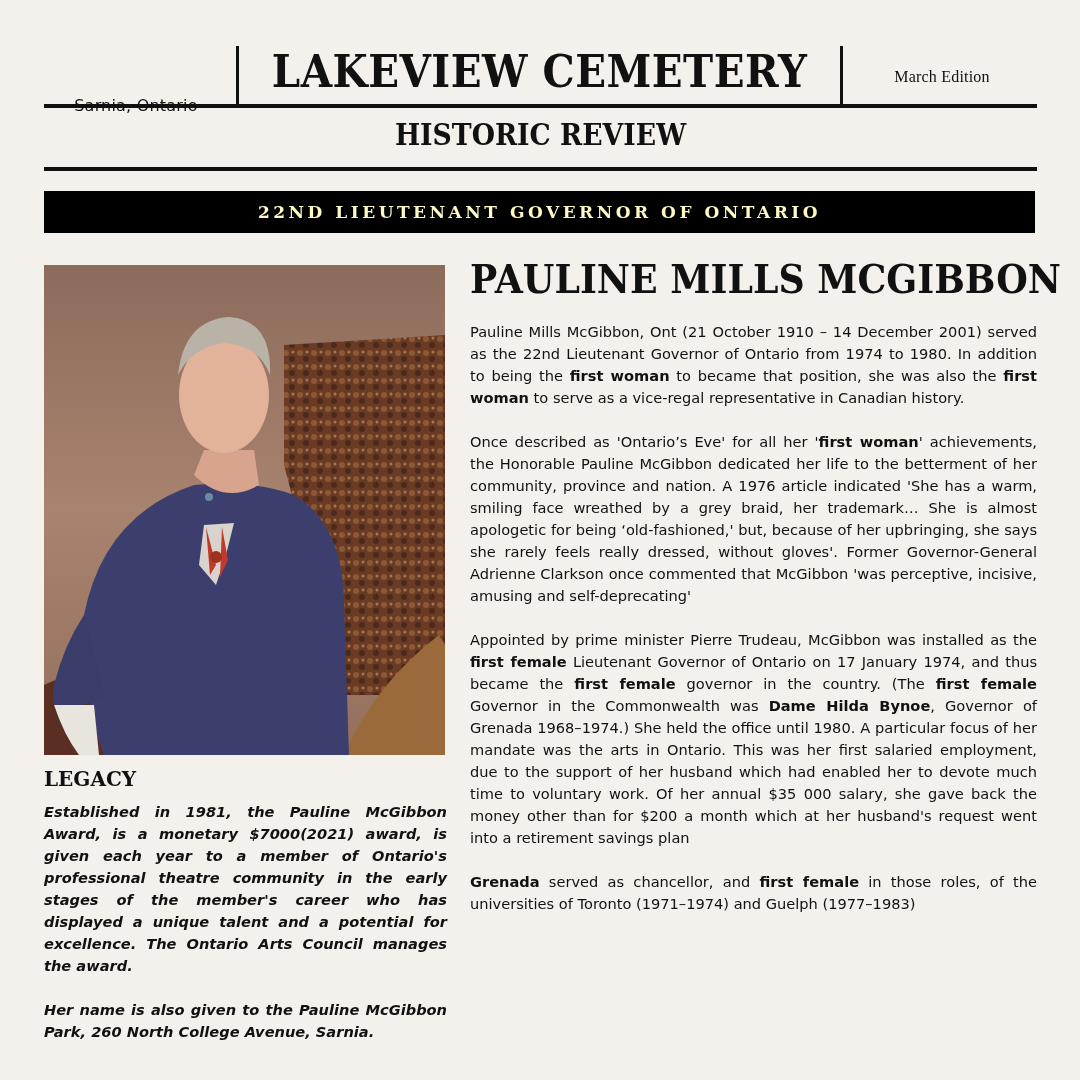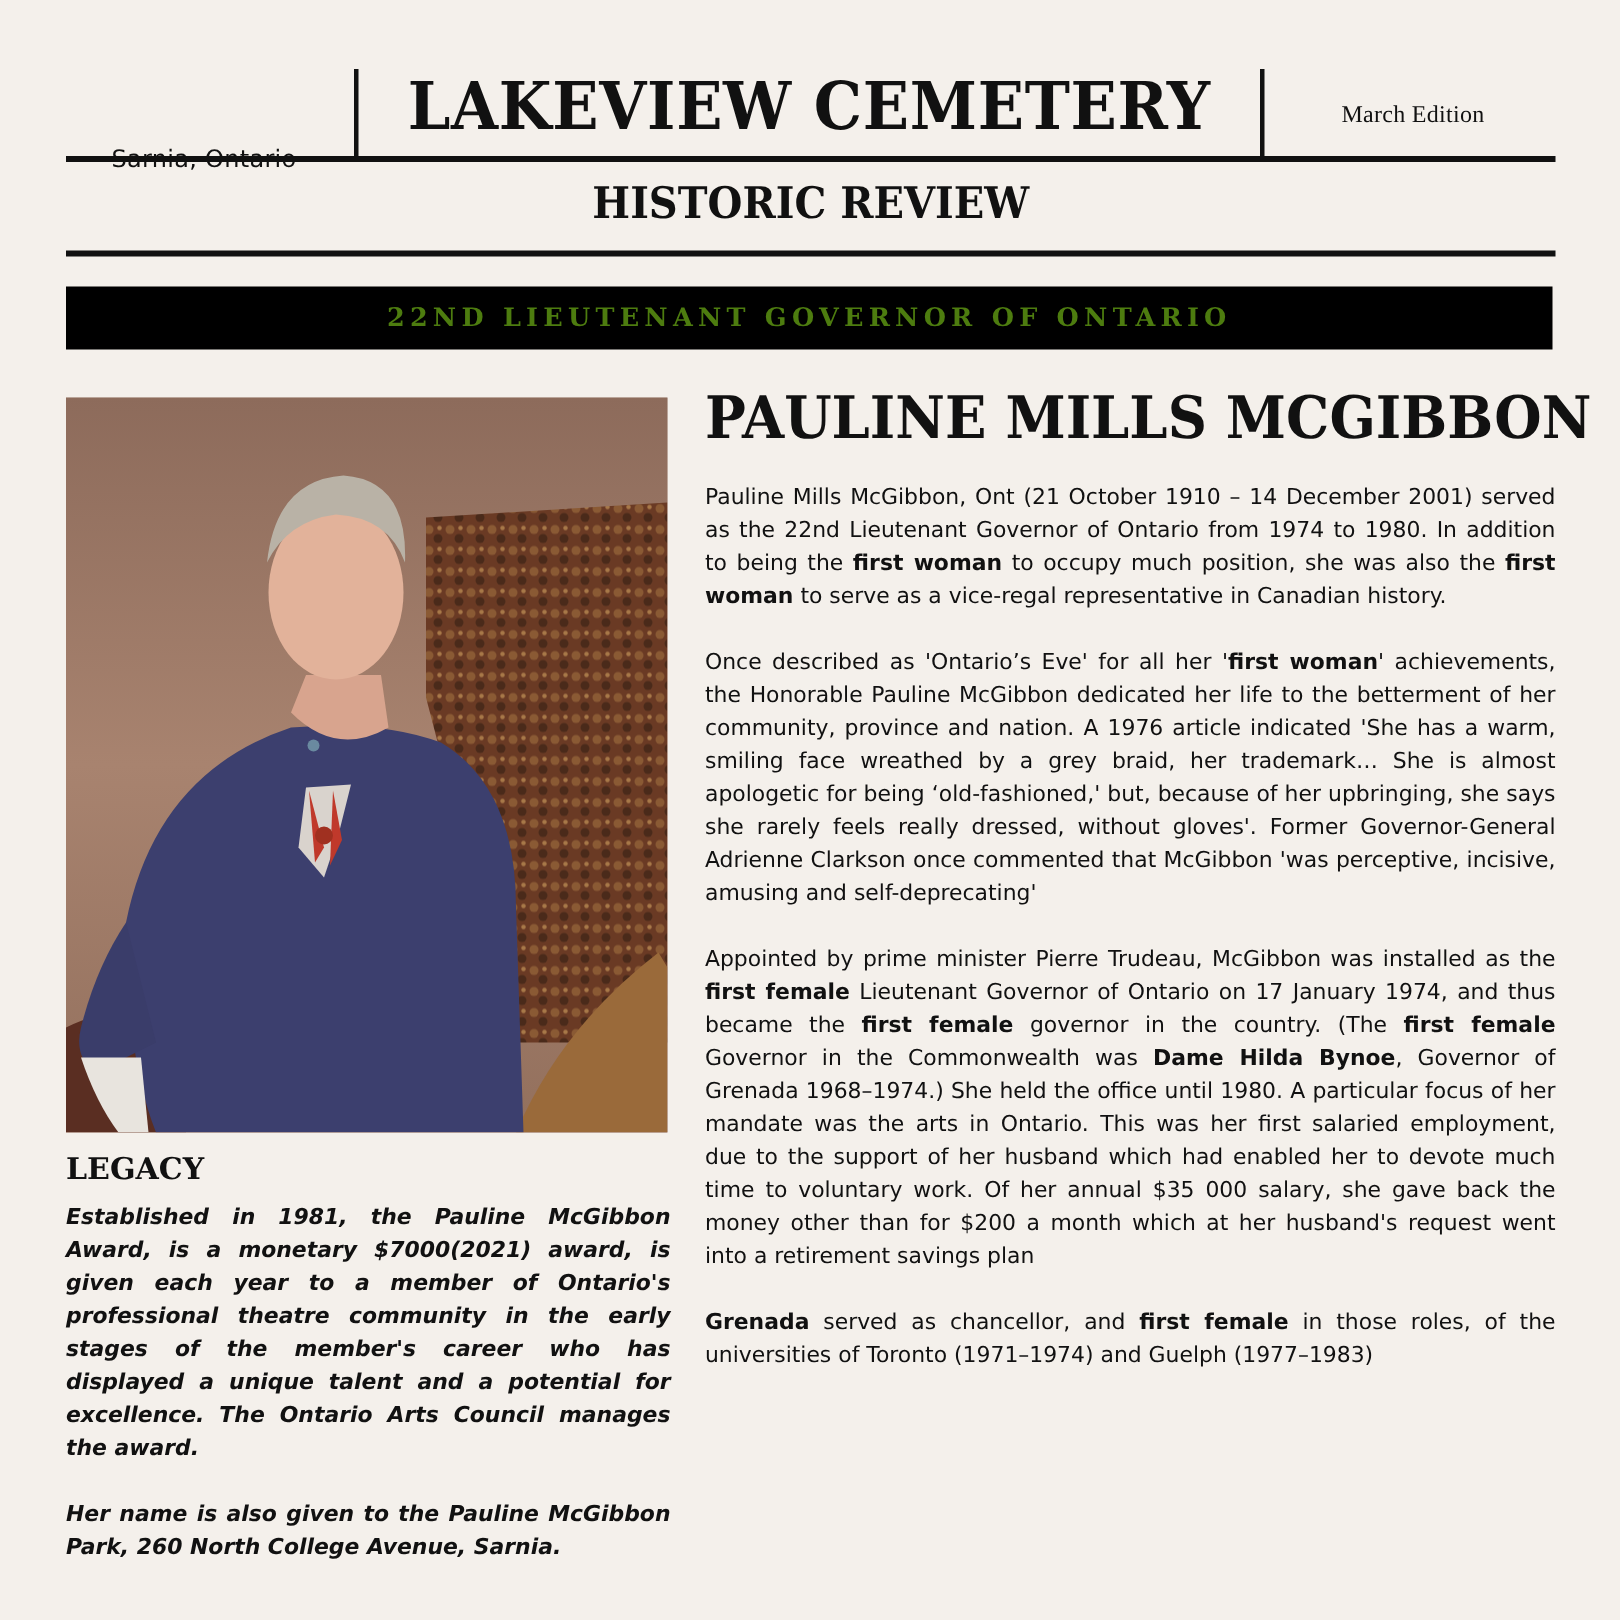--- a/index.html
+++ b/index.html
@@ -33,21 +33,21 @@
     .rule { position: absolute; left: 44px; width: 993px; height: 4px; background: #111; }
     .rule.r1 { top: 104px; }
     .rule.r2 { top: 167px; }
     .subtitle {
       position: absolute; left: 44px; width: 993px; top: 118px; text-align: center;
       font-family: "DejaVu Serif", serif; font-weight: bold; font-size: 29px;
       transform: scaleX(0.92);
     }
     .banner {
       position: absolute; left: 44px; top: 191px; width: 991px; height: 42px;
-      background: #000; color: #4d7c0f; text-align: center;
+      background: #000; color: #fef9c3; text-align: center;
       font-family: "DejaVu Serif", serif; font-size: 17px; letter-spacing: 3.5px;
       line-height: 42px; font-weight: bold;
     }
     .photo {
       position: absolute; left: 44px; top: 265px; width: 401px; height: 490px;
       background: linear-gradient(180deg, #8c6a5a 0%, #a47e6b 40%, #9b7563 100%);
       overflow: hidden;
     }
     .photo svg { display: block; }
     .legacy-title {
@@ -128,18 +128,18 @@
   <div class="legacy-title">LEGACY</div>
   <div class="legacy-text">
     <p>Established in 1981, the Pauline McGibbon Award, is a monetary $7000(2021) award, is given each year to a member of Ontario's professional theatre community in the early stages of the member's career who has displayed a unique talent and a potential for excellence. The Ontario Arts Council manages the award.</p>
     <p>Her name is also given to the Pauline McGibbon Park, 260 North College Avenue, Sarnia.</p>
   </div>
 </section>
 
 <article>
   <div class="name-heading">PAULINE MILLS MCGIBBON</div>
   <div class="article">
-    <p><span>Pauline Mills McGibbon, Ont (21 October 1910 – 14 December 2001) served as the 22nd Lieutenant Governor of Ontario from 1974 to 1980. In addition to being the </span><b>first woman</b><span> to occupy much position, she was also the </span><b>first woman</b><span> to serve as a vice-regal representative in Canadian history.</span></p>
+    <p><span>Pauline Mills McGibbon, Ont (21 October 1910 – 14 December 2001) served as the 22nd Lieutenant Governor of Ontario from 1974 to 1980. In addition to being the </span><b>first woman</b><span> to became that position, she was also the </span><b>first woman</b><span> to serve as a vice-regal representative in Canadian history.</span></p>
     <p><span>Once described as 'Ontario’s Eve' for all her '</span><b>first woman</b><span>' achievements, the Honorable Pauline McGibbon dedicated her life to the betterment of her community, province and nation. A 1976 article indicated 'She has a warm, smiling face wreathed by a grey braid, her trademark… She is almost apologetic for being ‘old-fashioned,' but, because of her upbringing, she says she rarely feels really dressed, without gloves'. Former Governor-General Adrienne Clarkson once commented that McGibbon 'was perceptive, incisive, amusing and self-deprecating'</span></p>
     <p><span>Appointed by prime minister Pierre Trudeau, McGibbon was installed as the </span><b>first female</b><span> Lieutenant Governor of Ontario on 17 January 1974, and thus became the </span><b>first female</b><span> governor in the country. (The </span><b>first female</b><span> Governor in the Commonwealth was </span><b>Dame Hilda Bynoe</b><span>, Governor of Grenada 1968–1974.) She held the office until 1980. A particular focus of her mandate was the arts in Ontario. This was her first salaried employment, due to the support of her husband which had enabled her to devote much time to voluntary work. Of her annual $35 000 salary, she gave back the money other than for $200 a month which at her husband's request went into a retirement savings plan</span></p>
     <p><b>Grenada</b><span> served as chancellor, and </span><b>first female</b><span> in those roles, of the universities of Toronto (1971–1974) and Guelph (1977–1983)</span></p>
   </div>
 </article>
 
 </body></html>

